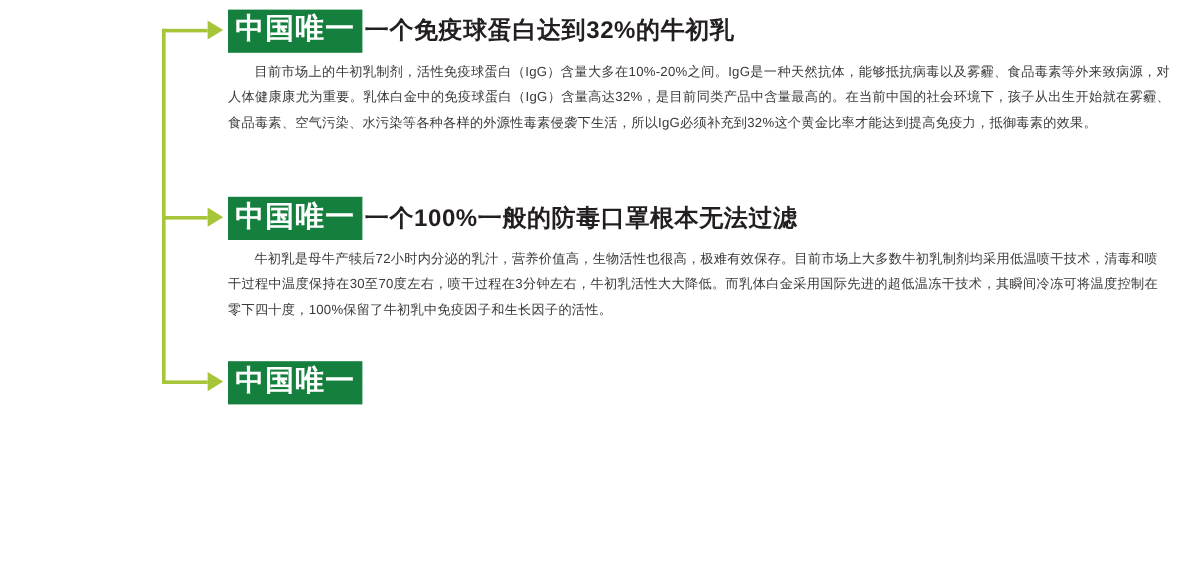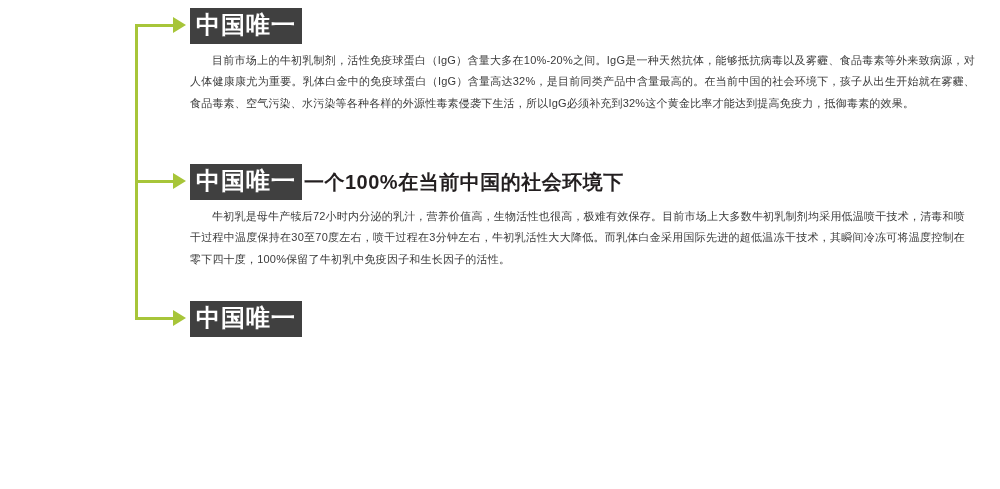--- a/index.html
+++ b/index.html
@@ -64,21 +64,21 @@
   .block.blk3 { top: 301px; }
 
   .heading {
     display: flex;
     align-items: baseline;
     white-space: nowrap;
     margin: 0 0 6px 0;
   }
   .heading-badge {
     display: inline-block;
-    background: #404040;
+    background: #15803d;
     color: #ffffff;
     font-size: 24px;
     font-weight: bold;
     line-height: 1;
     padding: 5px 6px 7px 6px;
     letter-spacing: 1px;
   }
   .heading-text {
     font-size: 20px;
     font-weight: bold;
@@ -110,28 +110,29 @@
   <div class="branch b1"></div>
   <div class="branch b2"></div>
   <div class="branch b3"></div>
   <div class="arrow a1"></div>
   <div class="arrow a2"></div>
   <div class="arrow a3"></div>
 
   <div class="block blk1">
     <div class="heading">
       <span class="heading-badge">中国唯一</span>
+      <span class="heading-text">一个免疫球蛋白达到32%的牛初乳</span>
     </div>
     <p class="body-text">目前市场上的牛初乳制剂，活性免疫球蛋白（IgG）含量大多在10%-20%之间。IgG是一种天然抗体，能够抵抗病毒以及雾霾、食品毒素等外来致病源，对人体健康康尤为重要。乳体白金中的免疫球蛋白（IgG）含量高达32%，是目前同类产品中含量最高的。在当前中国的社会环境下，孩子从出生开始就在雾霾、食品毒素、空气污染、水污染等各种各样的外源性毒素侵袭下生活，所以IgG必须补充到32%这个黄金比率才能达到提高免疫力，抵御毒素的效果。</p>
   </div>
 
   <div class="block blk2">
     <div class="heading">
       <span class="heading-badge">中国唯一</span>
-      <span class="heading-text">一个100%在当前中国的社会环境下</span>
+      <span class="heading-text">一个100%一般的防毒口罩根本无法过滤</span>
     </div>
     <p class="body-text">牛初乳是母牛产犊后72小时内分泌的乳汁，营养价值高，生物活性也很高，极难有效保存。目前市场上大多数牛初乳制剂均采用低温喷干技术，清毒和喷干过程中温度保持在30至70度左右，喷干过程在3分钟左右，牛初乳活性大大降低。而乳体白金采用国际先进的超低温冻干技术，其瞬间冷冻可将温度控制在零下四十度，100%保留了牛初乳中免疫因子和生长因子的活性。</p>
   </div>
 
   <div class="block blk3">
     <div class="heading">
       <span class="heading-badge">中国唯一</span>
     </div>
   </div>
 

